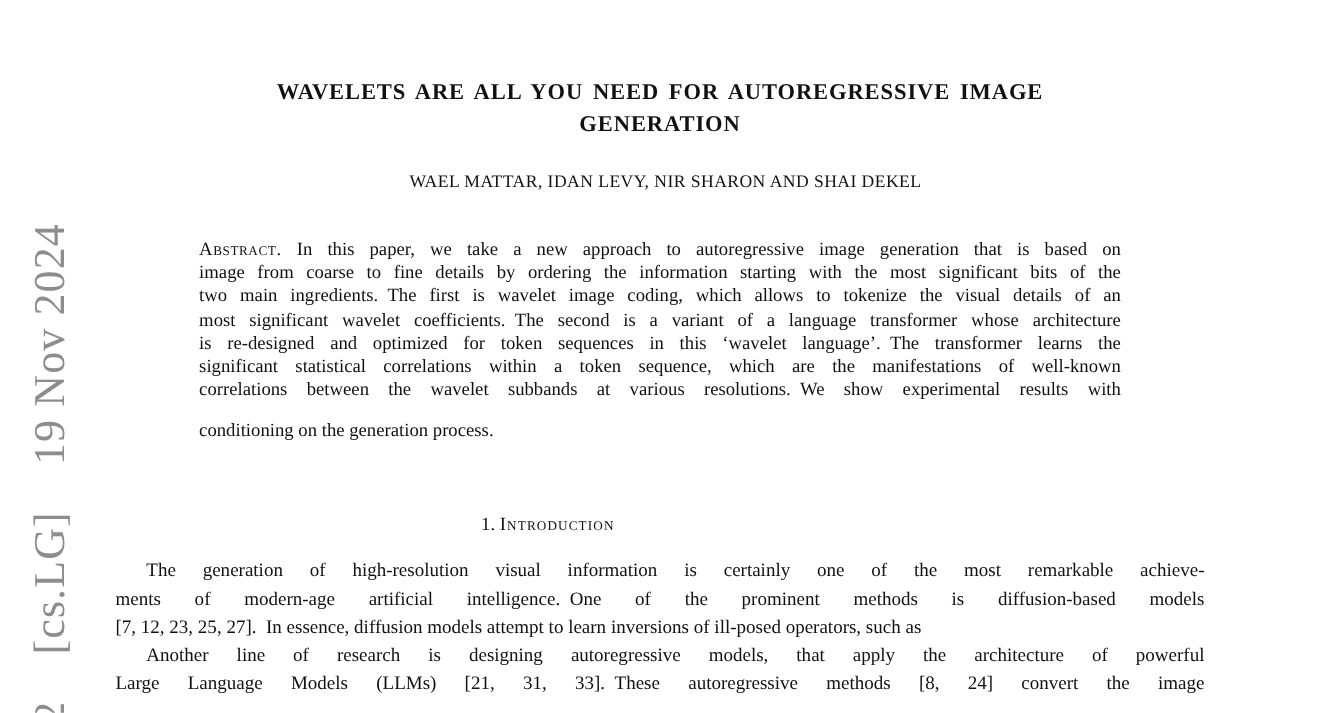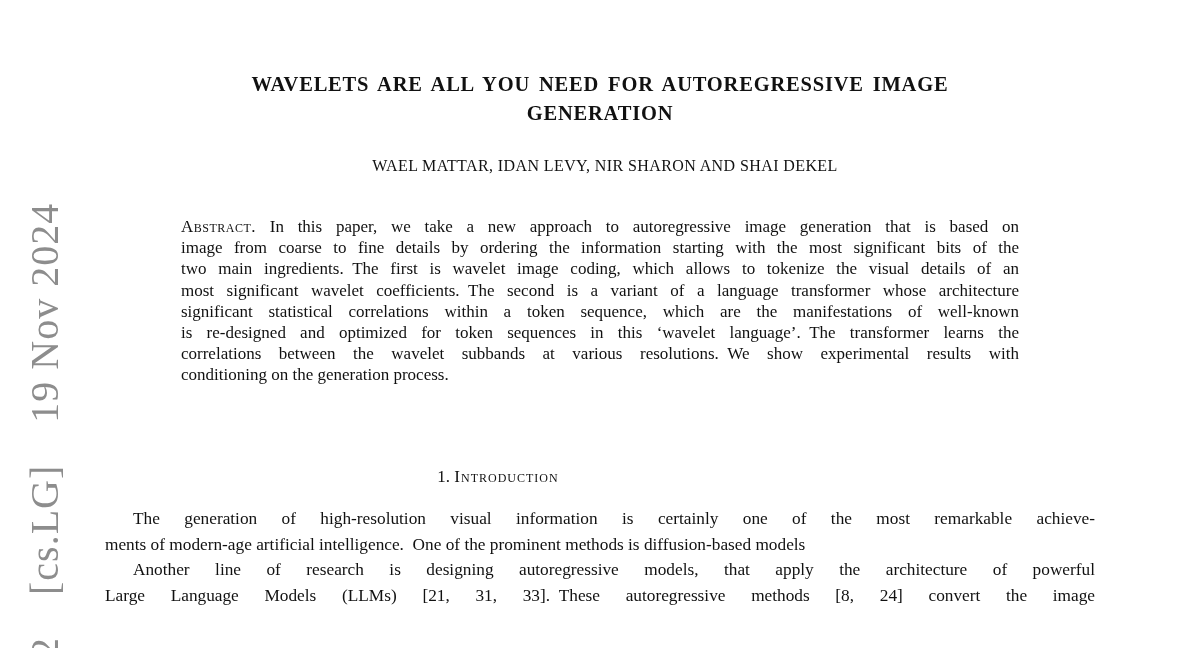--- a/index.html
+++ b/index.html
@@ -68,20 +68,21 @@
     width: 838px;
     font-size: 17px;
     line-height: 21.2px;
   }
   .abstract .tline {
     text-align: justify;
     text-align-last: justify;
   }
   .abstract .lines-rest .tline:last-child {
     text-align-last: left;
+    margin-top: 16px;
   }
   .smallcaps {
     font-variant: small-caps;
     letter-spacing: 0.5px;
   }
 
   .heading {
     position: absolute;
     top: 466px;
     left: 0;
@@ -123,36 +124,37 @@
 
   <div class="abstract">
     <div class="tline">
       <span class="smallcaps">Abstract.</span>
       <span>In this paper, we take a new approach to autoregressive image generation that is based on</span>
     </div>
     <div class="lines-rest">
         <div class="tline">image from coarse to fine details by ordering the information starting with the most significant bits of the</div>
         <div class="tline">two main ingredients. The first is wavelet image coding, which allows to tokenize the visual details of an</div>
         <div class="tline">most significant wavelet coefficients. The second is a variant of a language transformer whose architecture</div>
+        <div class="tline">is re-designed and optimized for token sequences in this ‘wavelet language’. The transformer learns the</div>
         <div class="tline">significant statistical correlations within a token sequence, which are the manifestations of well-known</div>
-        <div class="tline">is re-designed and optimized for token sequences in this ‘wavelet language’. The transformer learns the</div>
         <div class="tline">correlations between the wavelet subbands at various resolutions. We show experimental results with</div>
         <div class="tline">conditioning on the generation process.</div>
       </div>
   </div>
 
   <div class="heading">
     <span>1.</span>
     <span class="smallcaps">Introduction</span>
   </div>
 
   <div class="bodytext">
     <div class="para para-end">
         <div class="tline">The generation of high-resolution visual information is certainly one of the most remarkable achieve-</div>
         <div class="tline">ments of modern-age artificial intelligence. One of the prominent methods is diffusion-based models</div>
+        <div class="tline">[7, 12, 23, 25, 27]. In essence, diffusion models attempt to learn inversions of ill-posed operators, such as</div>
       </div>
     <div class="para para-cut">
         <div class="tline">Another line of research is designing autoregressive models, that apply the architecture of powerful</div>
         <div class="tline">Large Language Models (LLMs) [21, 31, 33]. These autoregressive methods [8, 24] convert the image</div>
       </div>
   </div>
 
 </div>
 
 </body></html>

